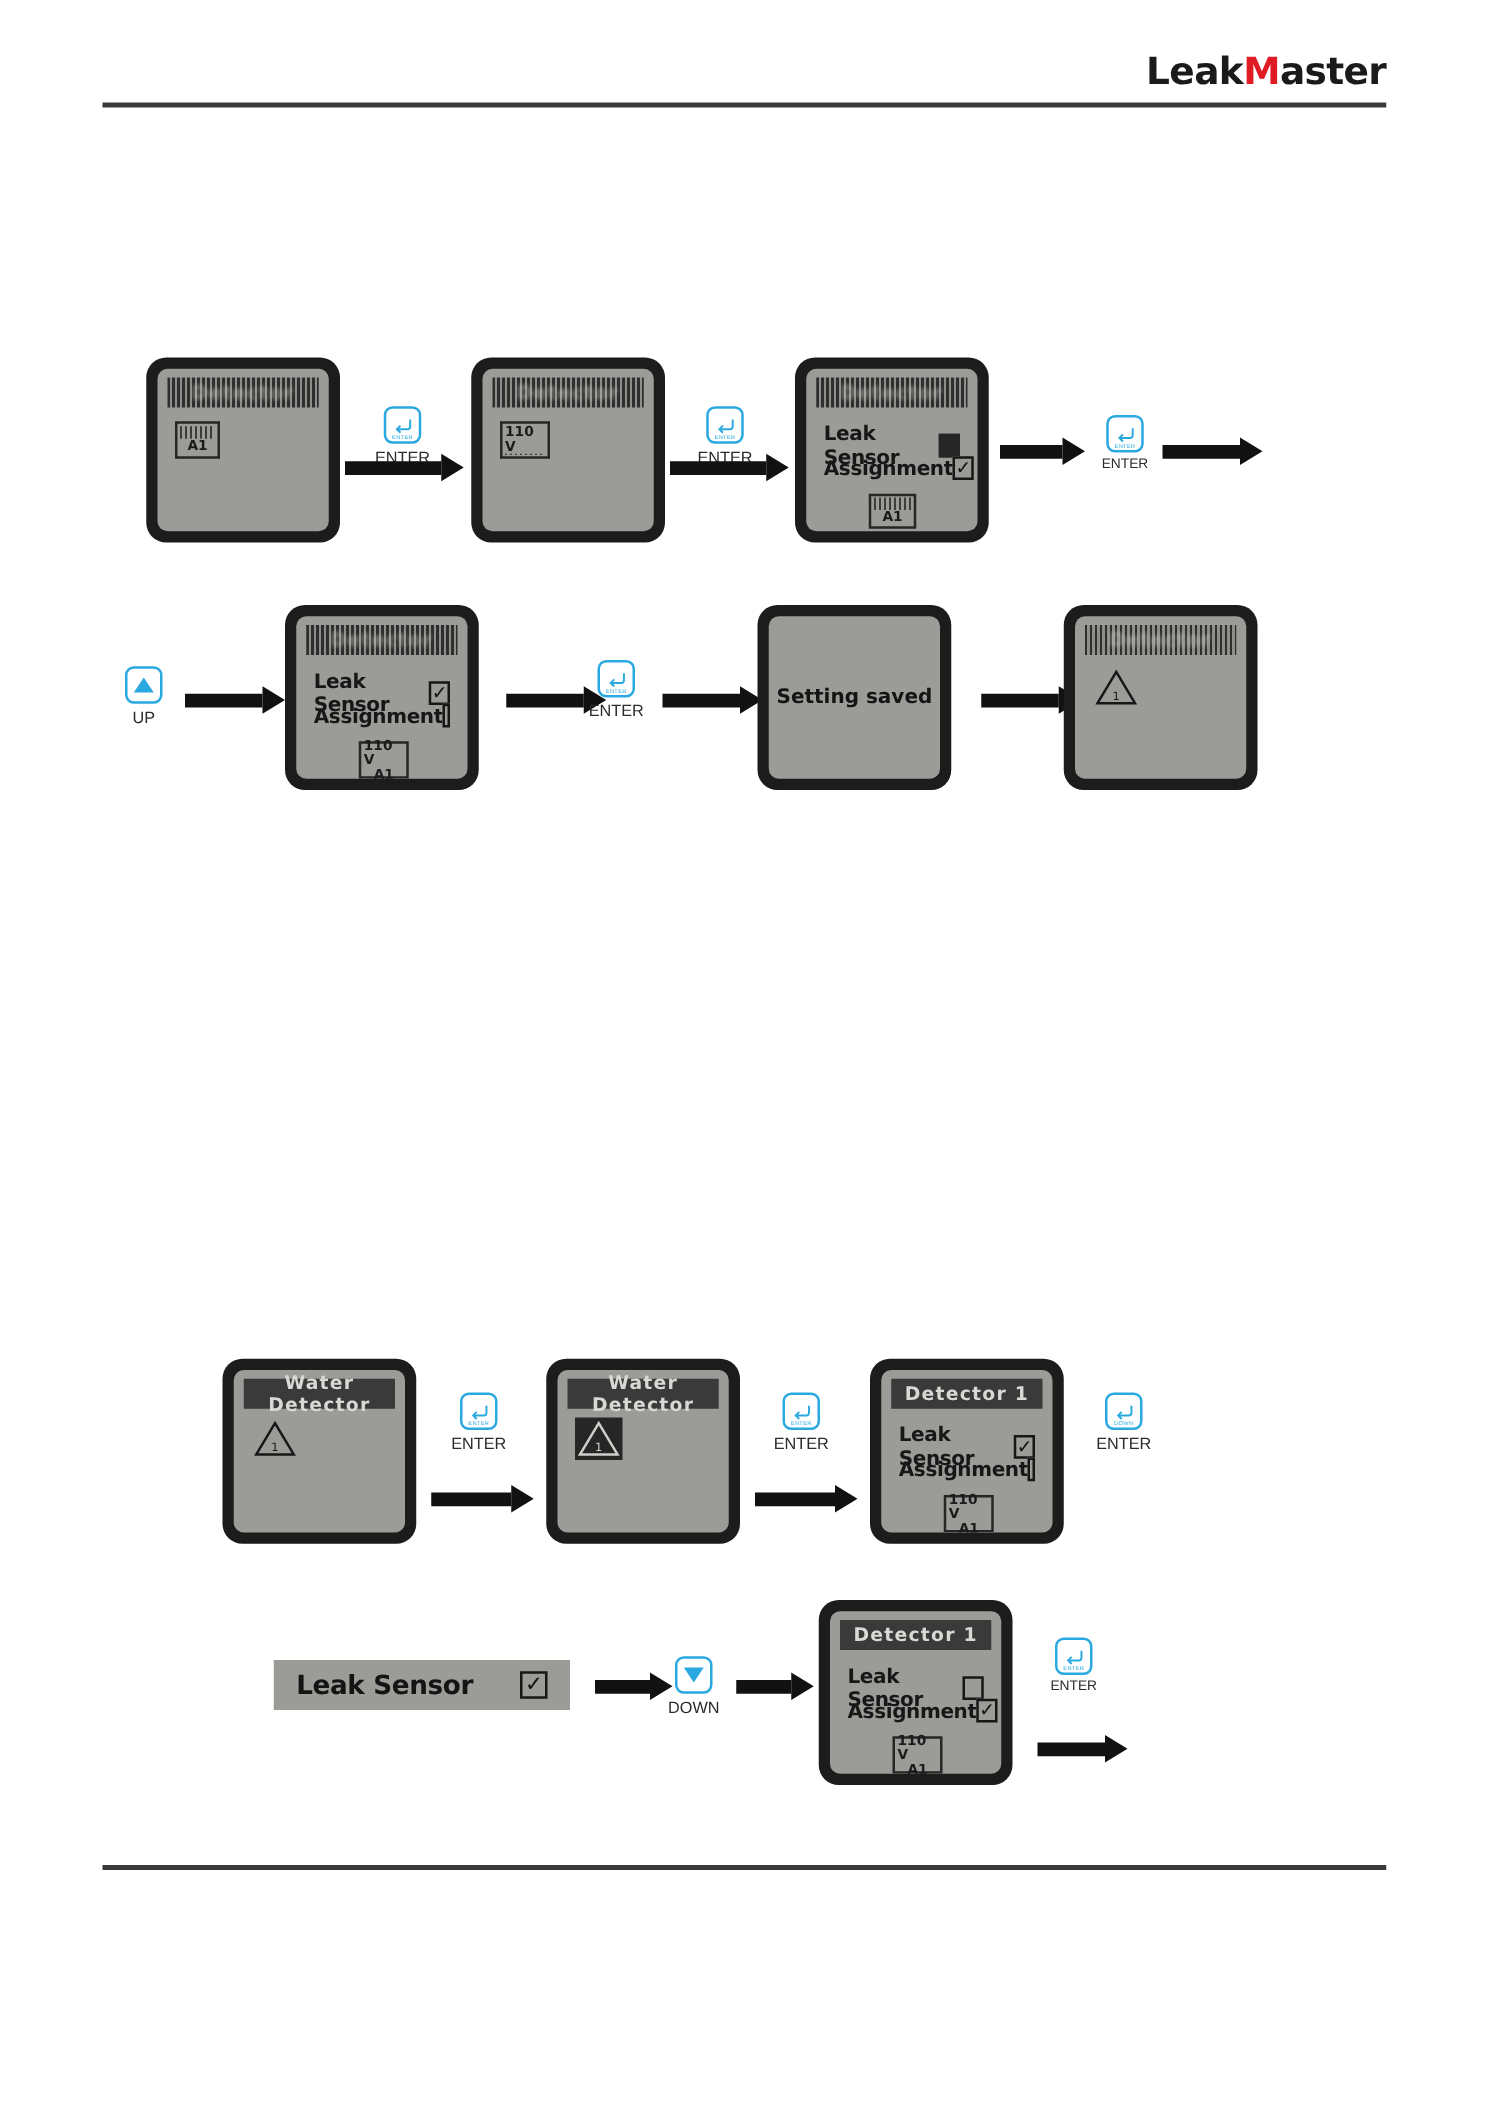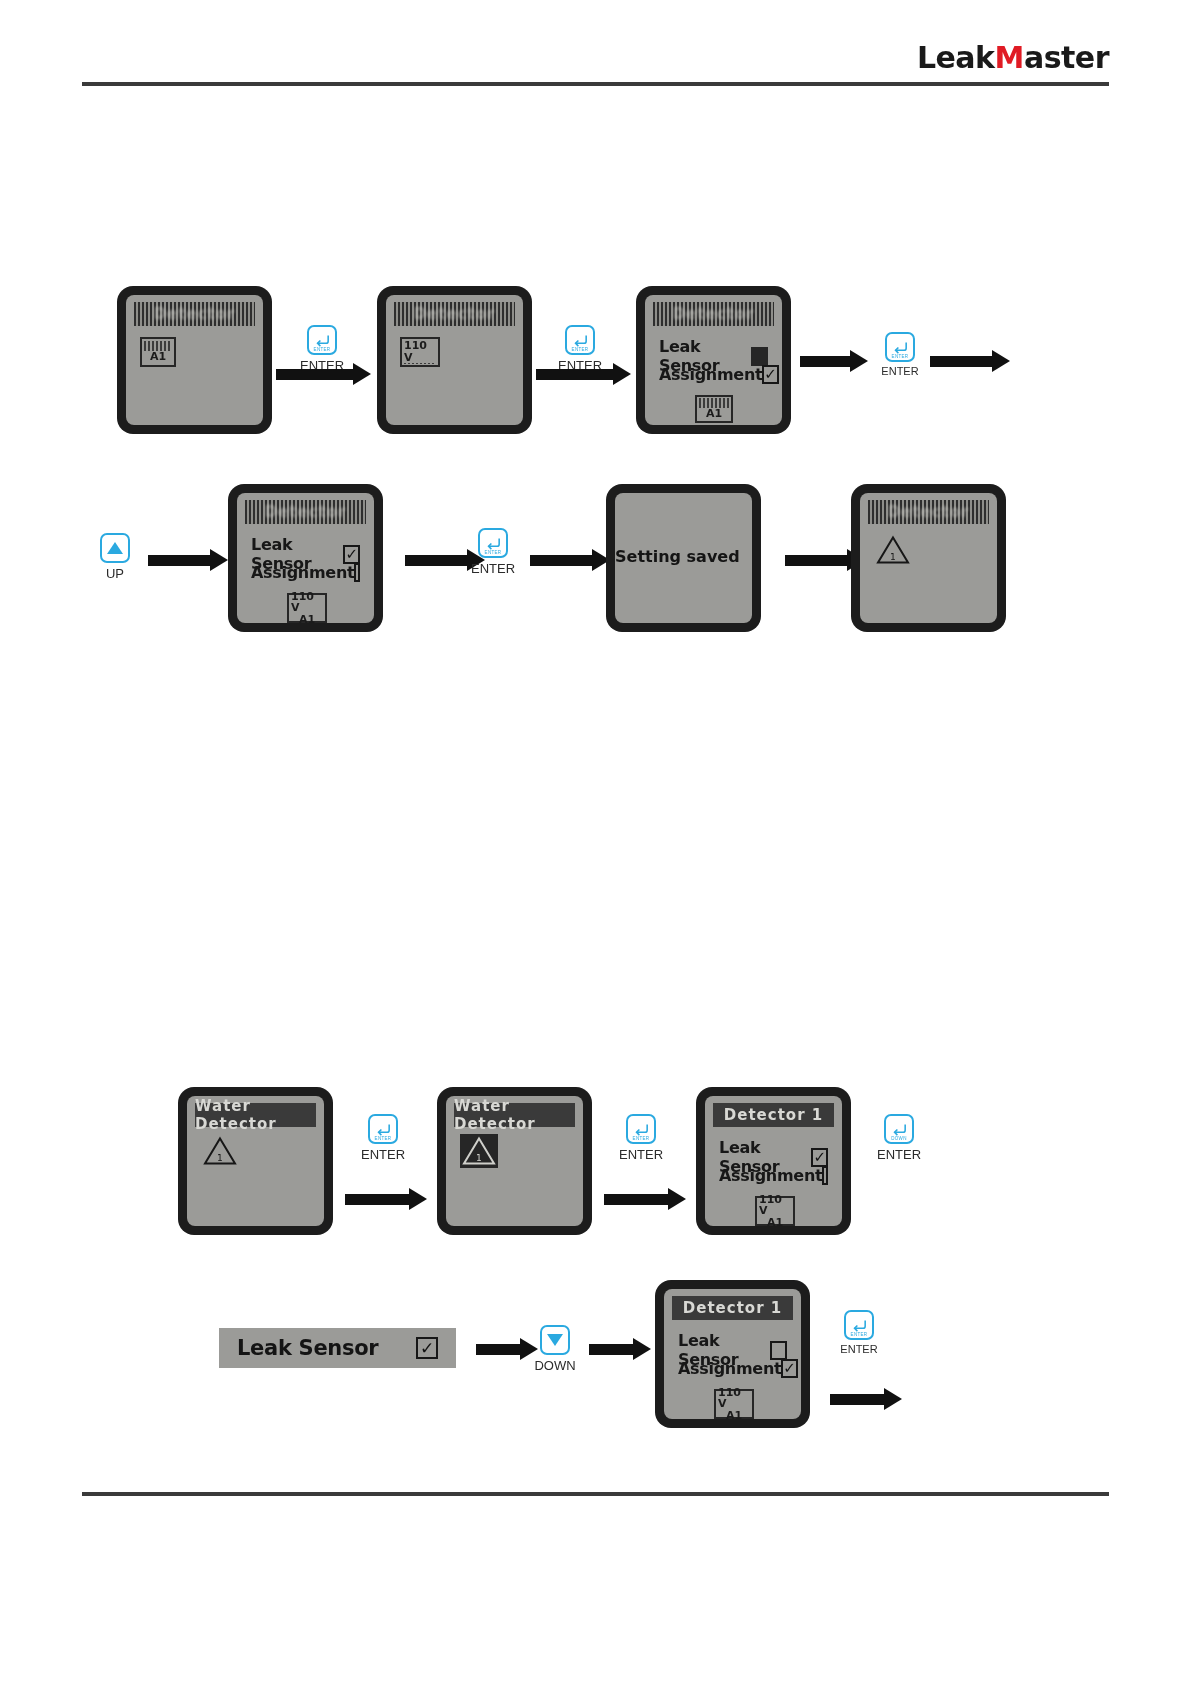--- a/index.html
+++ b/index.html
@@ -57,21 +57,21 @@
     display:flex; align-items:center; justify-content:center;
   }
   .titlebar.blurred{
     background:repeating-linear-gradient(90deg,#2e2e2e 0 2px,#8e8e8a 2px 4px);
     color:transparent;
   }
   .titlebar.blurred .tb-text{
     color:rgba(205,205,200,.55);
     filter:blur(1.6px);
   }
-  .tb-text{ position:relative; z-index:2; }
+  .tb-text{ position:relative; z-index:2;text-align:center; }
 
   
   .lcd-row{
     position:absolute; left:14px; right:14px;
     display:flex; align-items:center; justify-content:space-between;
     font-family:"DejaVu Sans", sans-serif;
     font-weight:bold; font-size:16px; color:#171717;
     letter-spacing:-0.3px;
   }
   .cbx{
@@ -306,21 +306,21 @@
   </div>
   <div class="key-lbl">ENTER</div>
 </div>
 <div class="arrow" style="left:530px; top:549px; width:80px;">
   <div class="shaft" style="width:62px;"></div>
     <div class="head" style="left:62px;"></div>
 </div>
 
 <div class="lcd" style="left:606px; top:484px; width:155px; height:148px;">
   <div class="lcd-inner">
-    <div style="position:absolute; left:0; right:0; top:54px; text-align:left;
+    <div style="position:absolute; left:0; right:0; top:54px; text-align:center;
                 font-family:'DejaVu Sans',sans-serif; font-weight:bold; font-size:16px; color:#141414;">Setting saved</div>
   </div>
 </div>
 
 <div class="arrow" style="left:785px; top:549px; width:80px;">
   <div class="shaft" style="width:62px;"></div>
     <div class="head" style="left:62px;"></div>
 </div>
 
 <div class="lcd" style="left:851px; top:484px; width:155px; height:148px;">

